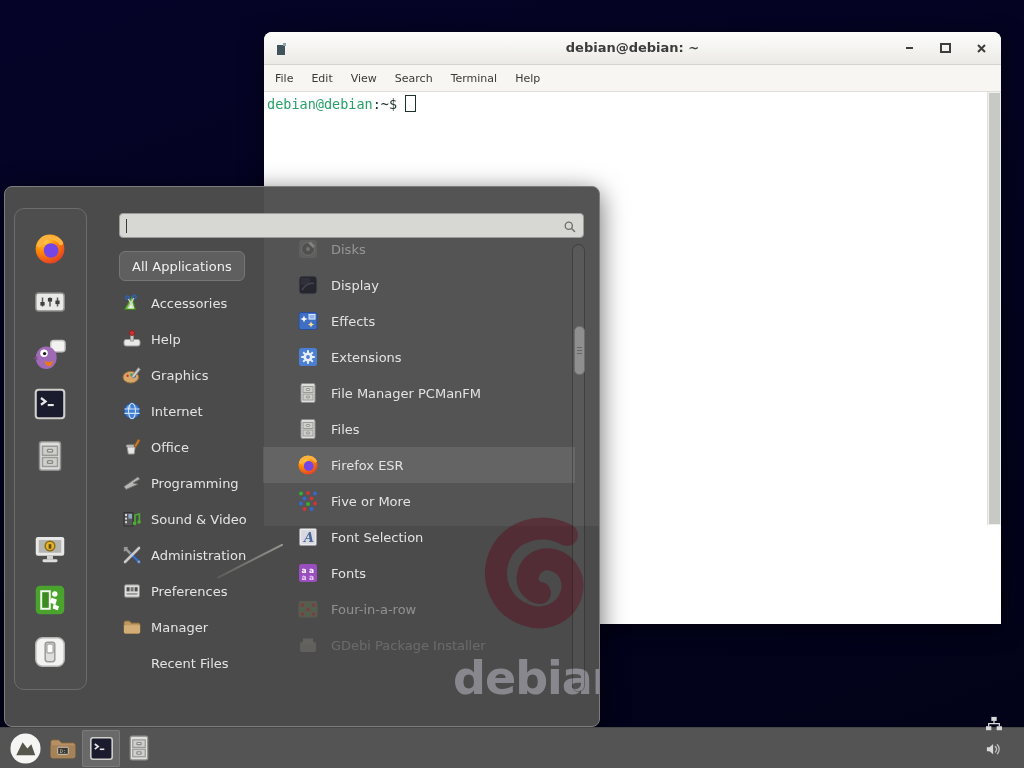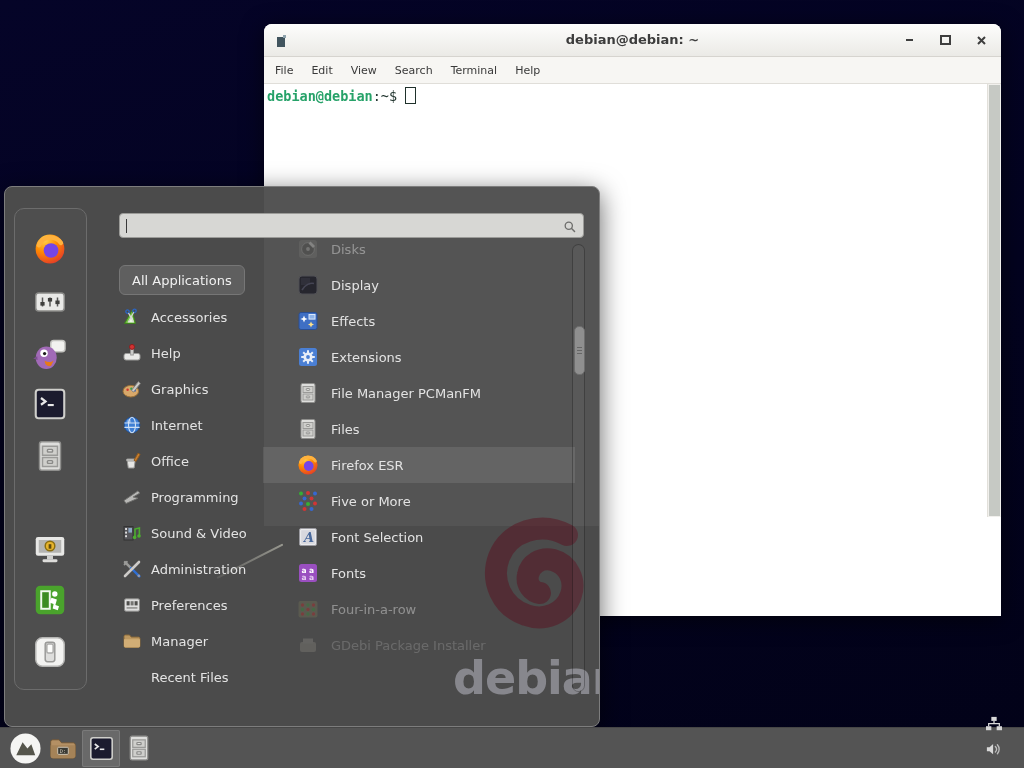--- a/index.html
+++ b/index.html
@@ -1,36 +1,36 @@
 <!DOCTYPE html>
 <html><head>
 <meta charset="utf-8">
 <style>
   html,body{margin:0;padding:0;}
   body{width:1024px;height:768px;overflow:hidden;font-family:"DejaVu Sans","Liberation Sans",sans-serif;}
   .desktop{position:relative;width:1024px;height:768px;background:linear-gradient(160deg,#050428 0%,#03031f 55%,#020218 100%);overflow:hidden;}
 
   
-  .terminal{position:absolute;left:264px;top:24px;width:737px;height:592px;border-radius:8px 8px 0 0;
+  .terminal{position:absolute;left:264px;top:32px;width:737px;height:592px;border-radius:8px 8px 0 0;
     box-shadow:0 4px 22px rgba(0,0,0,.55);background:#ffffff;}
   .titlebar{position:relative;height:32px;border-radius:8px 8px 0 0;
     background:linear-gradient(#fdfdfc,#ebeae6);border-bottom:1px solid #d6d4cf;}
   .titlebar .title{position:absolute;left:0;right:0;top:0;height:32px;line-height:32px;text-align:center;
     font-size:13px;font-weight:bold;color:#3c3c3c;}
   .title-icon{position:absolute;left:12px;top:9px;width:12px;height:14px;}
   .win-controls{position:absolute;right:14px;top:0;height:32px;display:flex;align-items:center;gap:24px;}
   .wc{width:12px;height:12px;display:flex;align-items:center;justify-content:center;cursor:default;}
   .wc-min i{display:block;width:7px;height:2px;background:#3e3e3e;}
   .wc-max i{display:block;width:7px;height:6px;border:2px solid #3e3e3e;border-top-width:2px;}
   .wc-close svg{display:block}
   .menubar{height:26px;background:#f7f6f3;border-bottom:1px solid #e0ded9;display:flex;align-items:center;padding-left:2px;}
   .tmenu-item{font-size:11px;color:#3a3a3a;padding:0 9px;cursor:default;}
   .term-body{position:relative;height:433px;background:#ffffff;}
   .prompt-line{position:absolute;left:3px;top:3px;font-family:"DejaVu Sans Mono","Liberation Mono",monospace;font-size:13.5px;white-space:pre;}
-  .p-user{color:#26a269;font-weight:bold;}
+  .p-user{color:#26a269;font-weight:normal;}
   .p-rest{color:#253832;}
   .p-cursor{display:inline-block;width:9px;height:15px;border:1.5px solid #1f312b;margin-left:8px;vertical-align:-3px;background:transparent;}
   .term-scroll{position:absolute;right:0;top:0;bottom:0;width:13px;background:#f1f0ed;border-left:1px solid #e2e0da;}
   .term-thumb{position:absolute;left:1px;right:1px;top:1px;bottom:1px;background:#c6c9c4;}
 
   
   .appmenu{position:absolute;left:4px;top:186px;width:596px;height:541px;background:#4b4b4b;
     border:1px solid #7d7d7d;border-radius:8px;box-shadow:0 6px 26px rgba(0,0,0,.6);overflow:hidden;box-sizing:border-box;}
   .light-region{position:absolute;left:259px;top:0;width:337px;height:339px;background:rgba(255,255,255,.055);}
   .wm-swirl{position:absolute;left:466px;top:318px;opacity:.5;}
@@ -42,21 +42,21 @@
     background:rgba(255,255,255,.02);box-sizing:border-box;}
   .fav-btn{position:absolute;left:17px;width:36px;height:36px;cursor:pointer;}
   .fav-btn svg{width:36px;height:36px;display:block;}
 
   .search-box{position:absolute;left:114px;top:26px;width:463px;height:23px;background:#d7d7d4;border:1px solid #9b9b98;
     border-radius:4px;display:flex;align-items:center;box-sizing:content-box;}
   .search-caret{width:1px;height:14px;background:#3a3a3a;margin-left:6px;}
   .search-icon{margin-left:auto;margin-right:6px;width:14px;height:14px;}
 
   .categories{position:absolute;left:112px;top:60px;width:150px;}
-  .all-apps-btn{display:inline-flex;align-items:center;height:28px;padding:0 12px;margin:18px 0 4px 2px;
+  .all-apps-btn{display:inline-flex;align-items:center;height:28px;padding:0 12px;margin:4px 0 4px 2px;
     background:#5f5f5f;border:1px solid #767676;border-radius:6px;color:#f0f0f0;font-size:13px;cursor:pointer;}
   .cat-row{height:36px;display:flex;align-items:center;gap:9px;padding-left:5px;color:#e4e4e4;font-size:13px;cursor:pointer;}
   .cat-icon{width:20px;height:20px;flex:0 0 20px;}
   .cat-icon svg{width:20px;height:20px;display:block;}
 
   .apps{position:absolute;left:258px;top:44px;width:312px;}
   .app-row{height:36px;display:flex;align-items:center;gap:11px;padding-left:33px;color:#e3e3e3;font-size:13px;cursor:pointer;}
   .app-row.hover{background:rgba(255,255,255,.095);}
   .app-row.faded{opacity:.45;}
   .app-row.faded-heavy{opacity:.2;}

